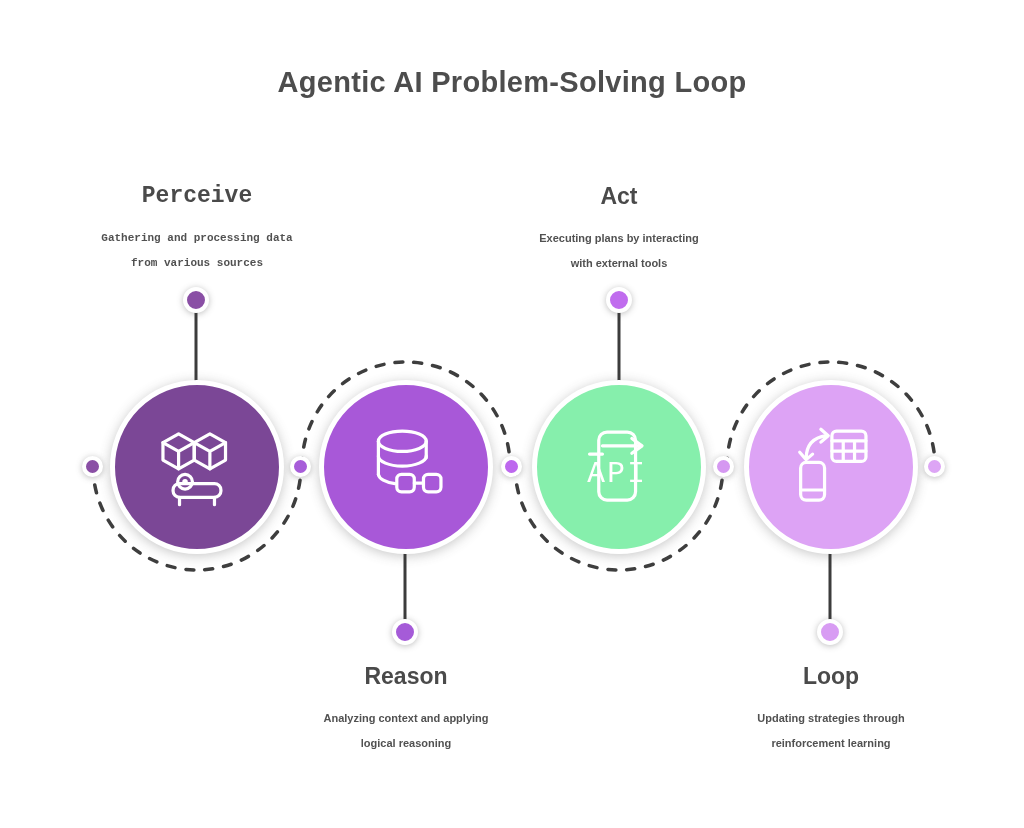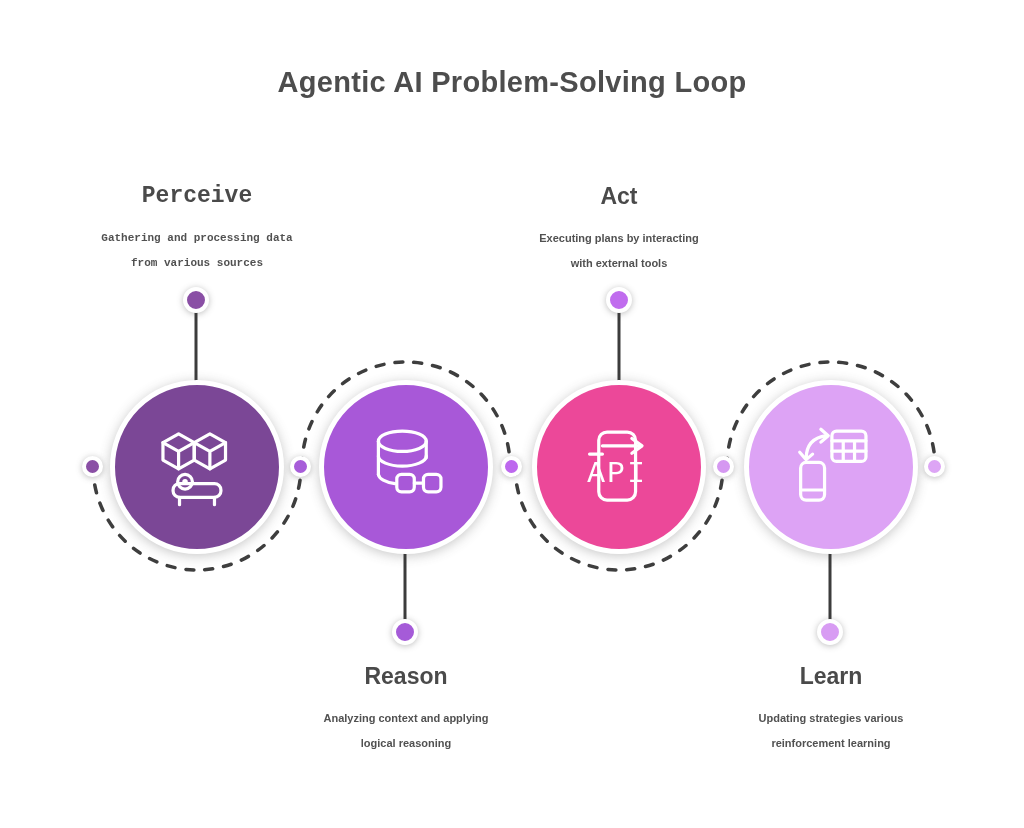--- a/index.html
+++ b/index.html
@@ -73,22 +73,22 @@
     <h2>Act</h2>
     <p>Executing plans by interacting
 with external tools</p>
   </div>
   <div class="step-label lbl-reason">
     <h2>Reason</h2>
     <p>Analyzing context and applying
 logical reasoning</p>
   </div>
   <div class="step-label lbl-learn">
-    <h2>Learn</h2>
-    <p>Updating strategies various
+    <h2>Loop</h2>
+    <p>Updating strategies through
 reinforcement learning</p>
   </div>
 
   <div class="circle pos-c1" style="background-color: rgb(123, 71, 150);">
     <svg class="icon" viewBox="0 0 100 100">
       <path class="st" d="M30 14 L47 23.5 L47 42.5 L30 52 L13 42.5 L13 23.5 Z"></path>
       <path class="st" d="M13 23.5 L30 33 L47 23.5 M30 33 L30 52"></path>
       <path class="st" d="M64 14 L81 23.5 L81 42.5 L64 52 L47 42.5 L47 23.5 Z"></path>
       <path class="st" d="M47 23.5 L64 33 L81 23.5 M64 33 L64 52"></path>
       <rect class="st" x="24" y="68" width="52" height="15" rx="7"></rect>
@@ -102,21 +102,21 @@
       <ellipse class="st" cx="46" cy="22" rx="26" ry="11"></ellipse>
       <path class="st" d="M20 22 L20 58"></path>
       <path class="st" d="M72 22 L72 40"></path>
       <path class="st" d="M20 38 A 26 11 0 0 0 72 38"></path>
       <path class="st" d="M20 58 A 26 11 0 0 0 38 68"></path>
       <rect class="st" x="40" y="58" width="19" height="19" rx="5" fill="var(--c2)"></rect>
       <rect class="st" x="69" y="58" width="19" height="19" rx="5" fill="var(--c2)"></rect>
       <path class="st" d="M59 67.5 L69 67.5"></path>
     </svg>
   </div>
-  <div class="circle pos-c3" style="background-color: #ec4899;">
+  <div class="circle pos-c3" style="background-color: #86efac;">
     <svg class="icon" viewBox="0 0 100 100">
       <rect class="st" x="28" y="12" width="40" height="74" rx="9"></rect>
       <path class="st" d="M32 27 L73 27"></path>
       <path class="st" d="M64 19 L75 27 L64 35"></path>
       <path class="st" d="M18 36 L32 36"></path>
       <text x="48" y="66" text-anchor="middle">API</text>
     </svg>
   </div>
   <div class="circle pos-c4" style="background-color: rgb(221, 163, 245);">
     <svg class="icon" viewBox="0 0 100 100">

